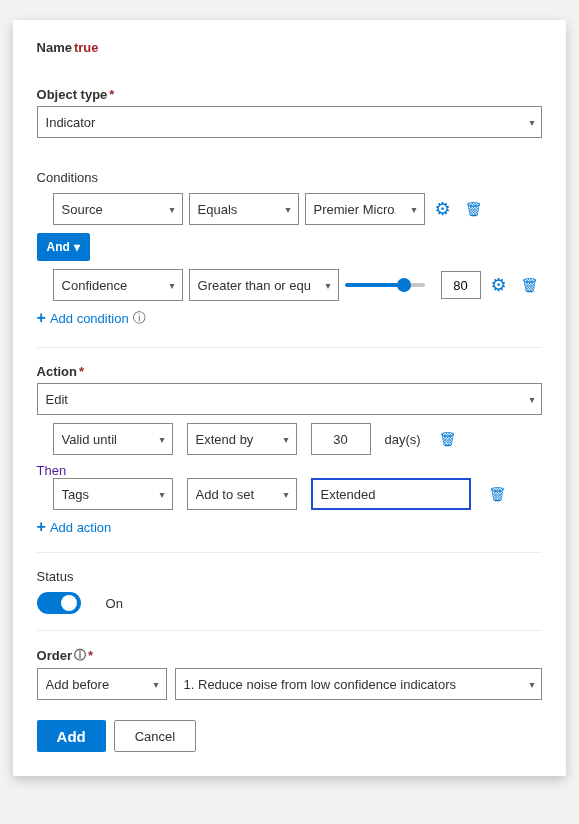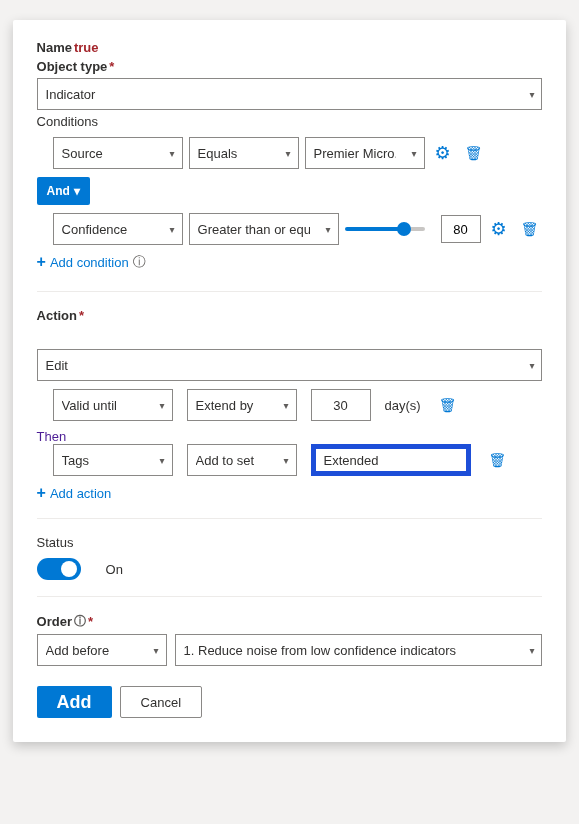--- a/index.html
+++ b/index.html
@@ -37,21 +37,21 @@
       border: none;
       cursor: pointer;
       font-size: 16px;
       color: #605e5c;
       padding: 4px;
       display: flex;
       align-items: center;
       justify-content: center;
     }
     .field-group {
-      margin-bottom: 4px;
+      margin-bottom: 32px;
     }
     .field-label {
       font-size: 13px;
       font-weight: 600;
       color: #323130;
       margin-bottom: 4px;
       display: flex;
       align-items: center;
       gap: 2px;
     }
@@ -205,21 +205,21 @@
       text-align: center;
     }
     .unit-label {
       font-size: 13px;
       color: #323130;
       white-space: nowrap;
     }
     .tag-input {
       width: 160px;
       height: 32px;
-      border: 5px solid #1d4ed8;
+      border: 2px solid #1d4ed8;
       padding: 4px 8px;
       font-size: 13px;
       color: #323130;
       background: #ffffff;
       outline: none;
     }
     .status-section { margin-bottom: 16px; }
     .toggle-container {
       display: flex;
       align-items: center;
@@ -271,21 +271,21 @@
       display: flex;
       gap: 8px;
       margin-top: 8px;
     }
     .btn-primary {
       background: #0078d4;
       color: #ffffff;
       border: none;
       height: 32px;
       padding: 0 20px;
-      font-size: 18px;
+      font-size: 15px;
       cursor: pointer;
       font-weight: 600;
       border-radius: 2px;
     }
     .btn-secondary {
       background: #ffffff;
       color: #323130;
       border: 1px solid #8a8886;
       height: 32px;
       padding: 0 20px;
@@ -379,21 +379,21 @@
     </button>
   </div>
 
   <div class="divider"></div>
 
   <div class="action-section">
     <div class="field-label">
       <span>Action</span>
       <span class="required-star"> *</span>
     </div>
-    <div class="select-wrapper" style="width:100%; margin-bottom:8px;margin-top:22px;">
+    <div class="select-wrapper" style="width:100%; margin-bottom:8px;">
       <select class="select-field" style="width:100%">
         <option>Edit</option>
       </select>
       <span class="select-arrow">▾</span>
     </div>
 
     
     <div class="action-row">
       <div class="select-wrapper">
         <select class="select-field" style="width:120px">

